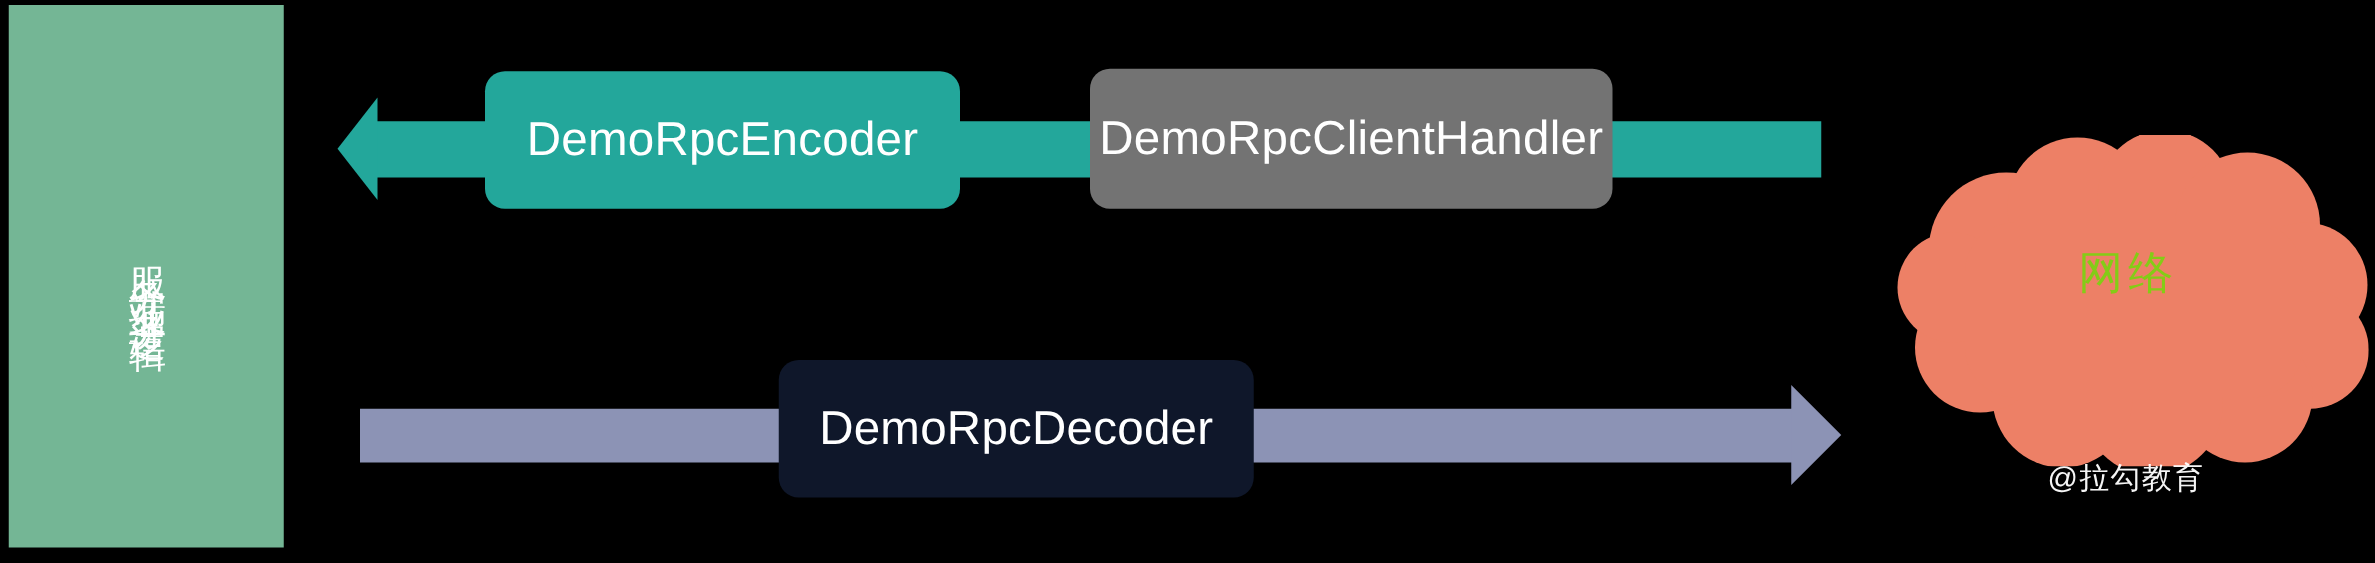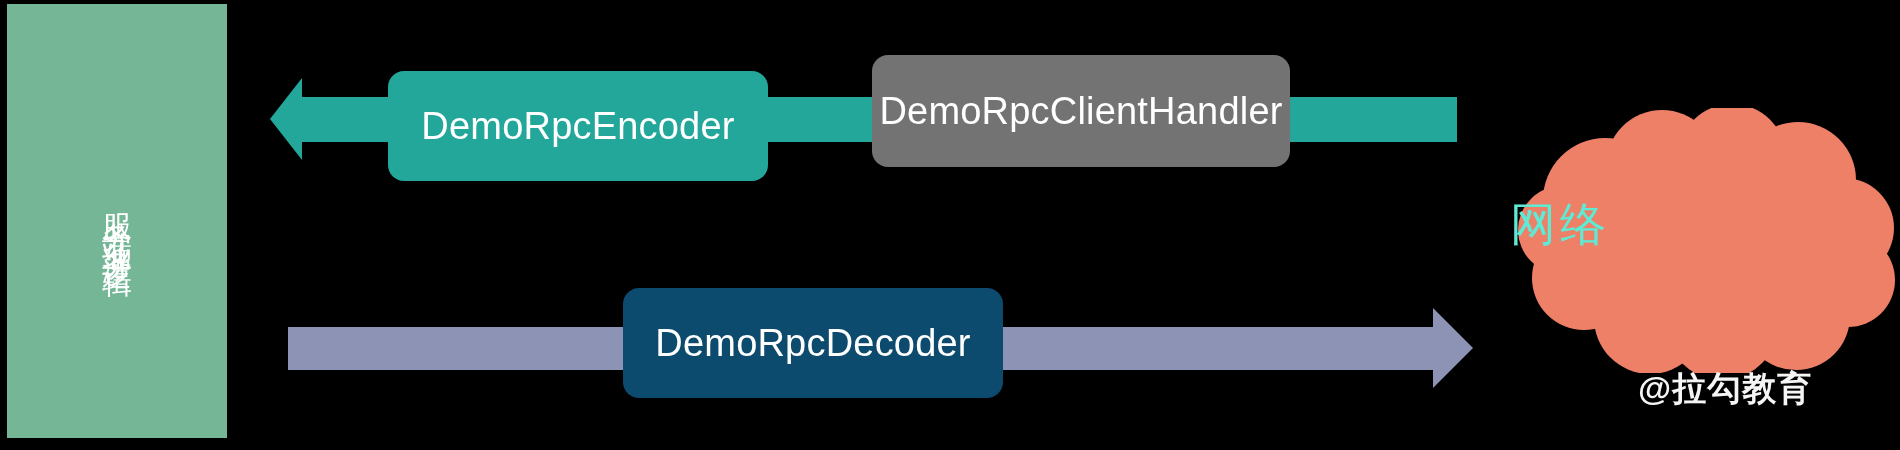--- a/index.html
+++ b/index.html
@@ -76,21 +76,20 @@
     border-top: 41px solid transparent;
     border-bottom: 41px solid transparent;
     border-right: 32px solid #23a79b;
   }
   #encoder-box {
     left: 388px;
     top: 57px;
     width: 380px;
     height: 110px;
     background: #23a79b;
-    margin-top: 14px;
   }
   #client-handler-box {
     left: 872px;
     top: 55px;
     width: 418px;
     height: 112px;
     background: #737373;
   }
 
   
@@ -106,56 +105,57 @@
     top: 308px;
     border-top: 40px solid transparent;
     border-bottom: 40px solid transparent;
     border-left: 40px solid #8c93b5;
   }
   #decoder-box {
     left: 623px;
     top: 288px;
     width: 380px;
     height: 110px;
-    background: #0c4a6e;
+    background: #0f172a;
   }
 
   
   #network-cloud {
     position: absolute;
     left: 1510px;
     top: 108px;
     width: 385px;
     height: 265px;
   }
   #network-cloud svg {
     display: block;
     width: 100%;
     height: 100%;
   }
   #network-cloud-label {
     position: absolute;
     left: 0;
     top: 86px;
     width: 385px;
-    color: #5eead4;
-    font-size: 46px;
+    text-align: center;
+    color: #84cc16;
+    font-size: 36px;
     letter-spacing: 4px;
     white-space: nowrap;
     user-select: none;
   }
 
   
   #watermark {
     position: absolute;
     left: 1638px;
     top: 366px;
     color: #ffffff;
-    font-size: 34px;
-    font-weight: bold;
+    font-size: 24px;
+    font-weight: normal;
     letter-spacing: 1px;
     white-space: nowrap;
     opacity: 0.96;
     user-select: none;
   }
 </style>
 </head>
 <body>
 
 <div id="canvas">

